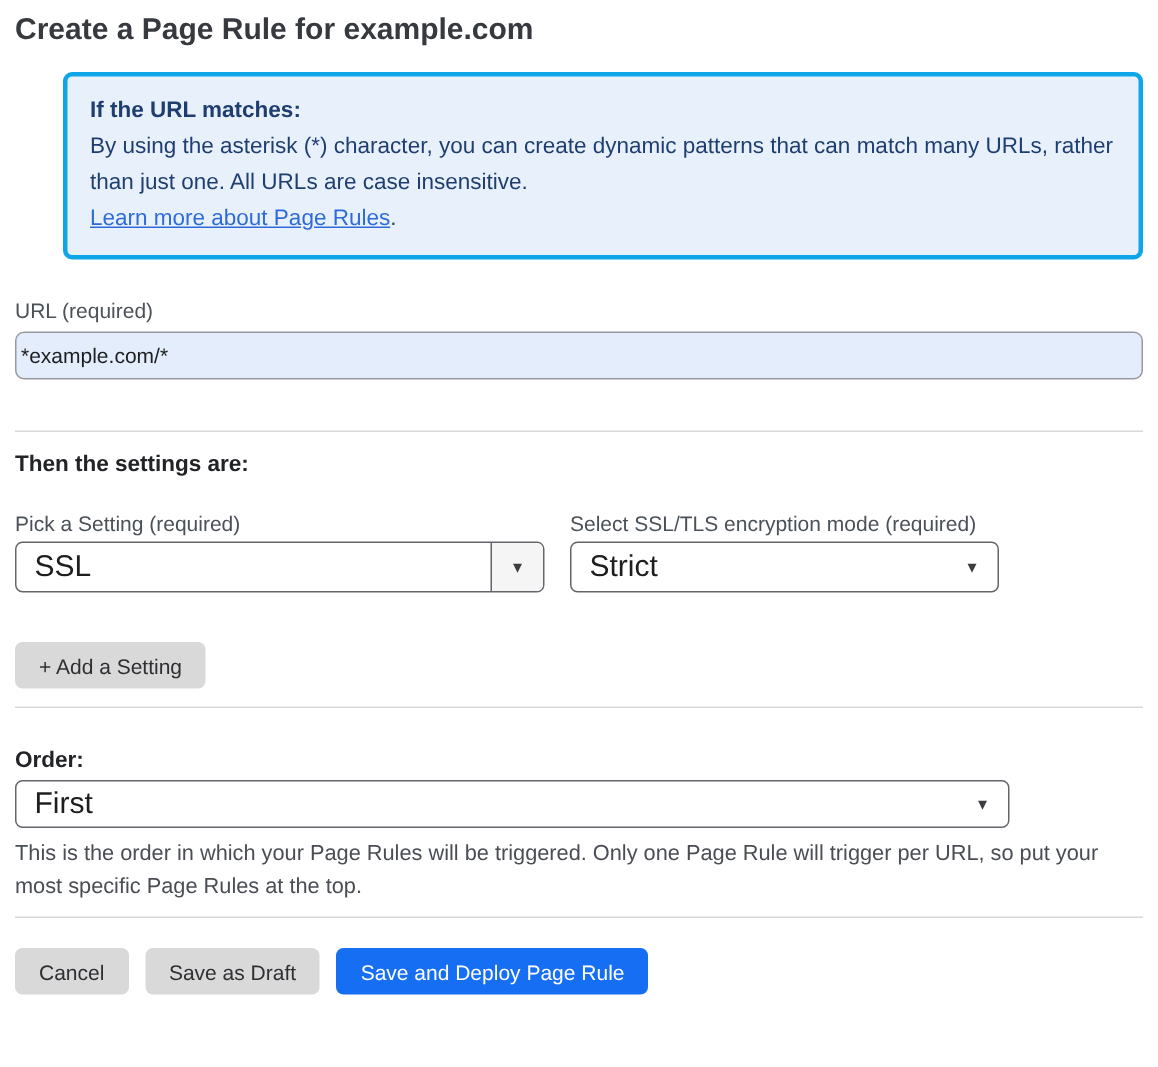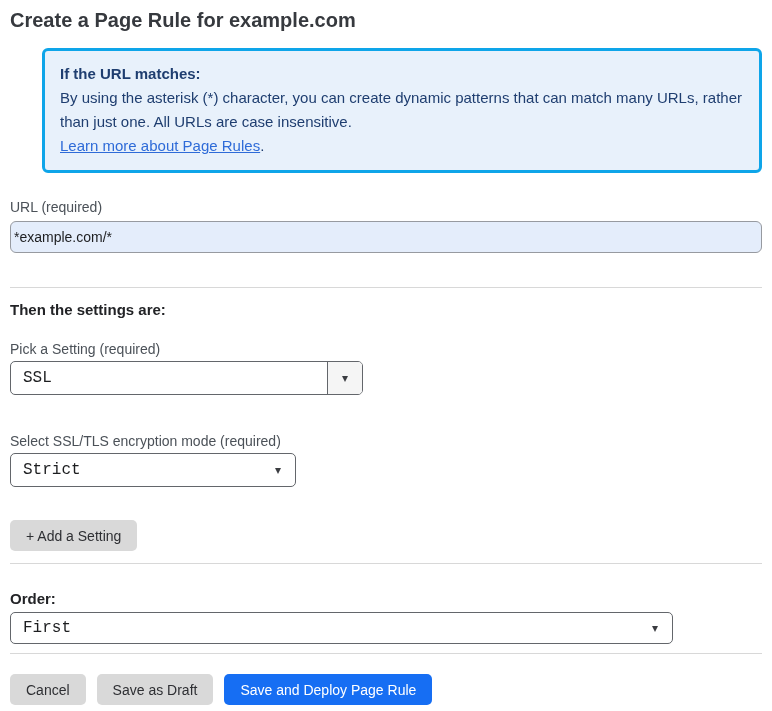--- a/index.html
+++ b/index.html
@@ -77,22 +77,21 @@
     font-weight: 700;
     color: #222326;
     line-height: 20px;
   }
   .settings-heading { margin-top: 12px; }
   .order-heading { margin-top: 25px; }
 
   .two-col {
     display: flex;
     gap: 17px;
-    align-items: flex-start;
-    flex-direction: column;
+    align-items: flex-end;
   }
   .col-setting { width: 353px; }
   .col-mode { width: 286px; }
   .col-label {
     margin-top: 20px;
     font-size: 14px;
     color: #4b5158;
     line-height: 18px;
   }
 
@@ -105,23 +104,22 @@
     display: flex;
     align-items: stretch;
     cursor: pointer;
     overflow: hidden;
   }
   .select-value {
     flex: 1;
     display: flex;
     align-items: center;
     padding-left: 12px;
-    font-size: 16px;
+    font-size: 20px;
     color: #1d1e20;
-    font-family: Liberation Mono, monospace;
   }
   .select-arrow-seg {
     width: 35px;
     border-left: 1px solid #63666b;
     background: #f5f5f5;
     display: flex;
     align-items: center;
     justify-content: center;
   }
   .select-arrow {
@@ -216,20 +214,21 @@
 
   <div class="section-heading order-heading">Order:</div>
 
   <div class="select-box order-select">
     <div class="select-value">First</div>
     <div class="select-arrow-inline">
       <span class="select-arrow">▾</span>
     </div>
   </div>
 
+  <div class="help-text">This is the order in which your Page Rules will be triggered. Only one Page Rule will trigger per URL, so put your most specific Page Rules at the top.</div>
 
   <hr class="divider divider-3">
 
   <div class="footer-actions">
     <button class="btn btn-gray">Cancel</button>
     <button class="btn btn-gray">Save as Draft</button>
     <button class="btn btn-blue">Save and Deploy Page Rule</button>
   </div>
 
 </div>

